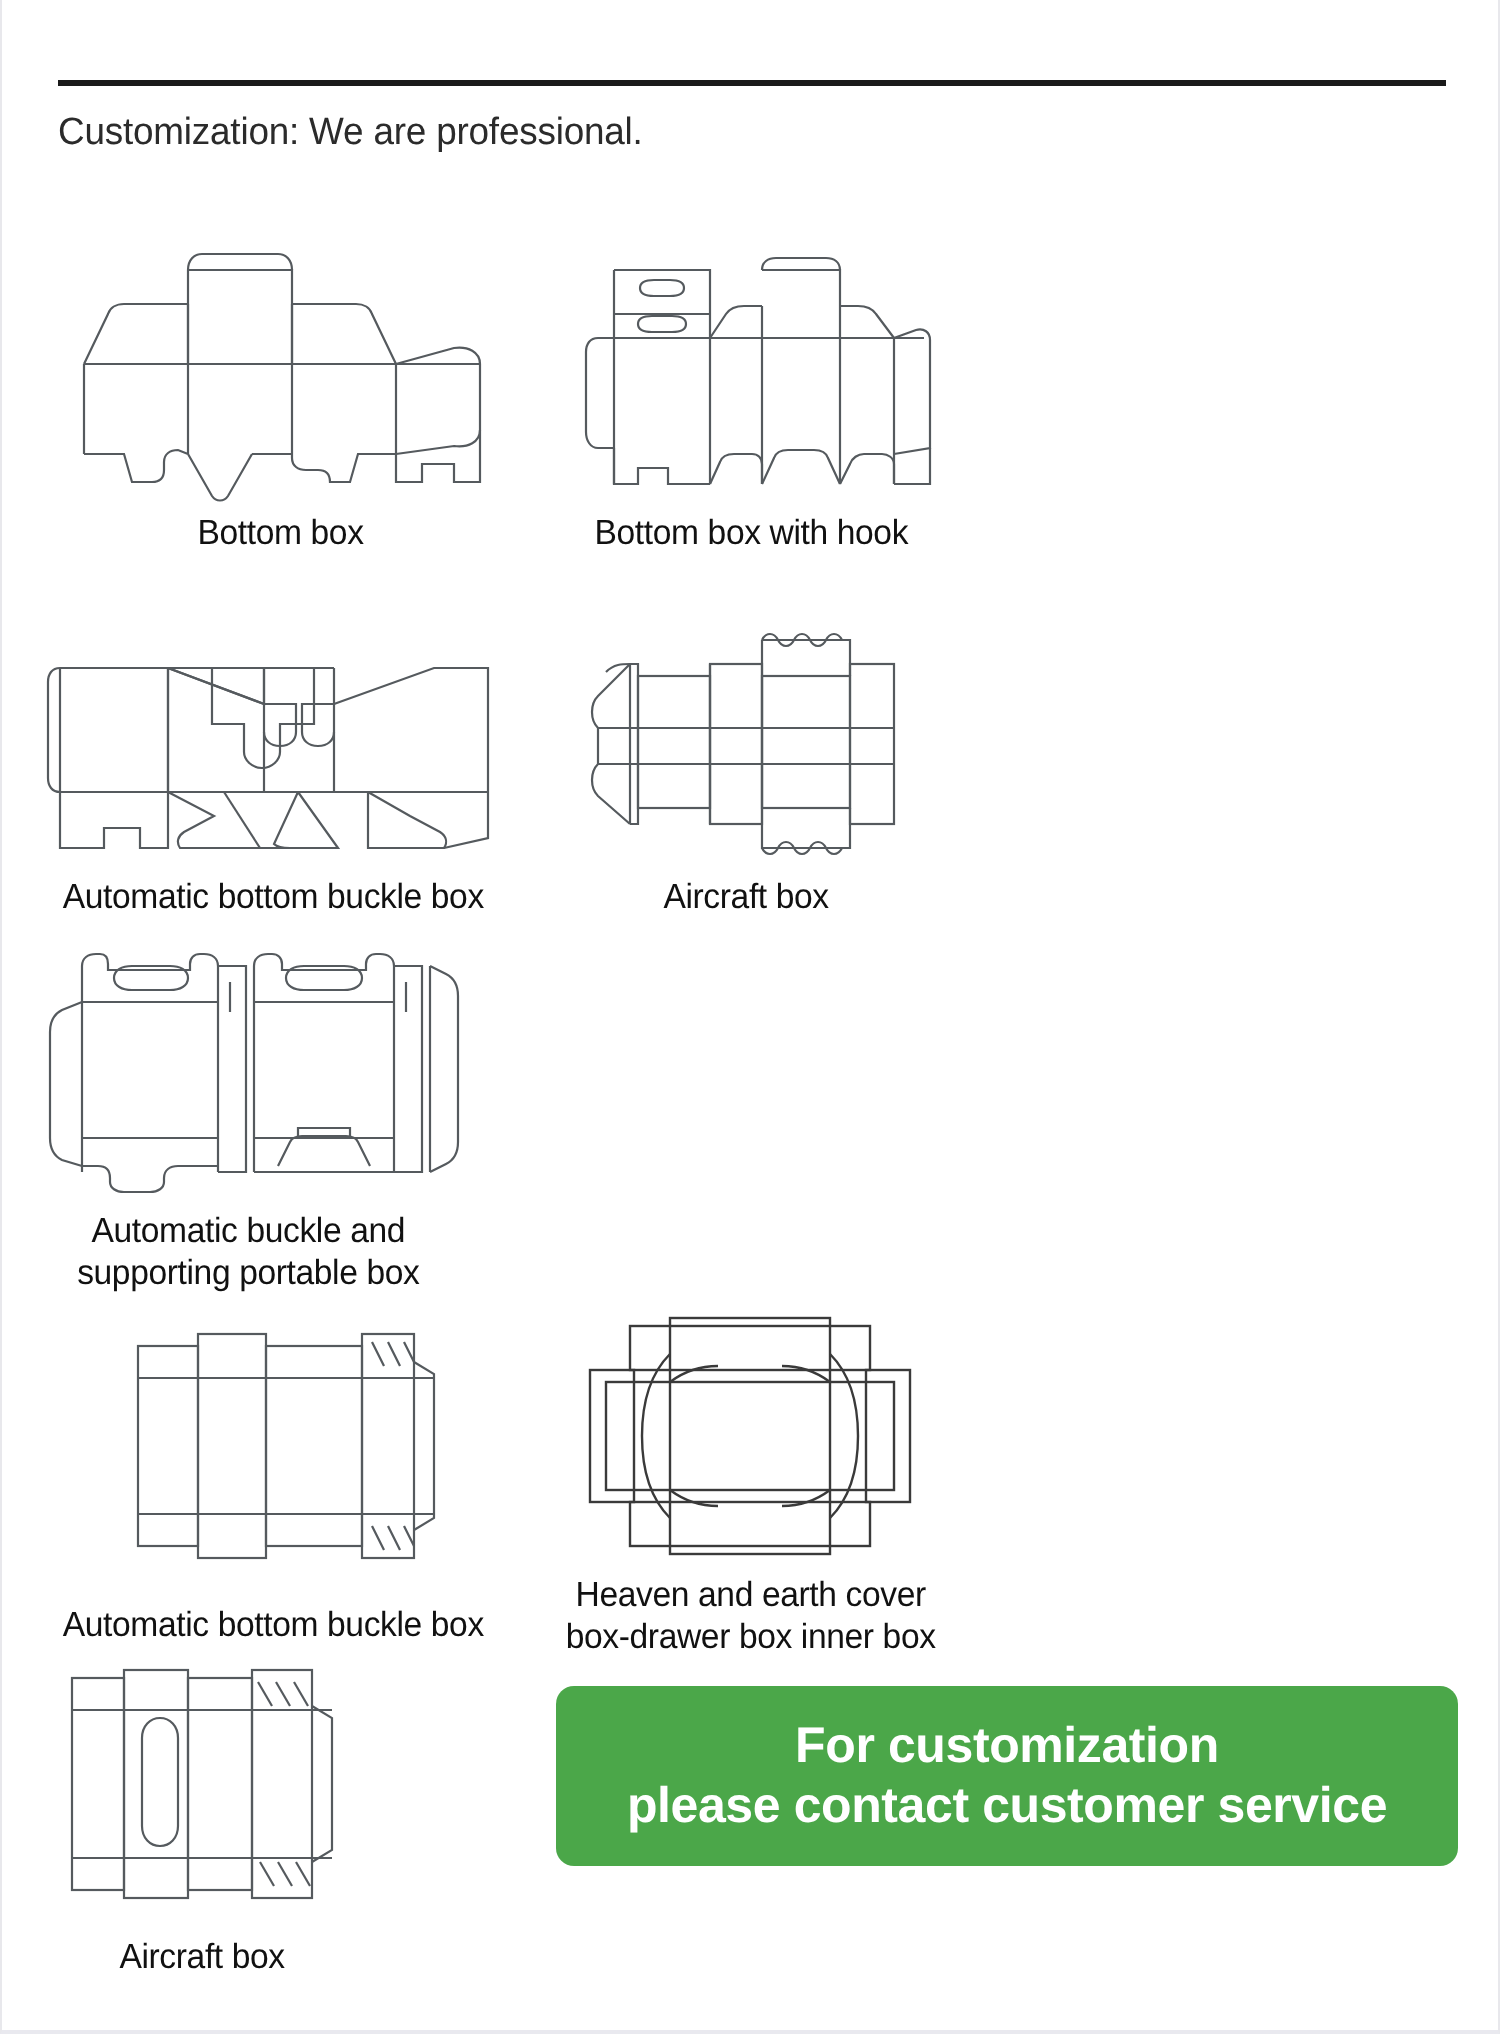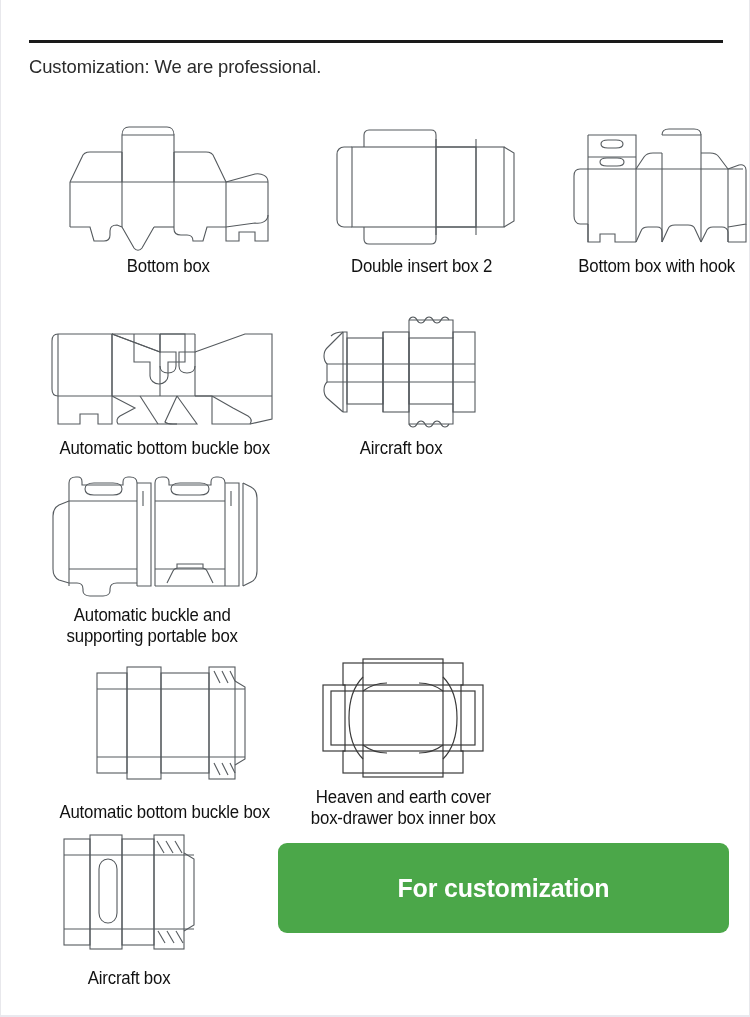--- a/index.html
+++ b/index.html
@@ -61,21 +61,20 @@
     color: #2b2b2b;
     letter-spacing: -0.1px;
     transform: scaleX(0.97);
     transform-origin: left center;
   }
 
   
   .grid {
     position: relative;
     margin-top: 14px;
-    padding-left: 28px;
   }
   .row {
     display: flex;
     align-items: flex-end;
     width: 750px;
   }
   .cell {
     display: flex;
     flex-direction: column;
     align-items: center;
@@ -154,35 +153,20 @@
           <path d="M10 110 L30 110 L34 124 L44 124 C48 124 50 122 50 118 L50 114 C50 110 53 108 57 108 L62 110"></path>
           <path d="M62 110 L74 131 C76 134 80 134 82 131 L94 110"></path>
           <path d="M114 110 L114 112 C114 116 117 118 121 118 L127 118 C131 118 133 120 133 124 L143 124 L147 110 L166 110"></path>
           <path d="M94 110 L114 110"></path>
           <path d="M166 110 L166 124 L179 124 L179 115 L195 115 L195 124 L208 124 L208 98"></path>
         </svg>
       </div>
       <div class="caption">Bottom box</div>
     </div>
 
-    <div class="cell" style="width:253px;">
-      <div class="fig">
-        <svg width="215" height="135" viewBox="0 0 215 135" fill="none" stroke="#555a5e" stroke-width="1.1">
-          <rect x="38" y="30" width="124" height="80"></rect>
-          <path d="M38 30 L30 30 C26 30 23 33 23 37 L23 103 C23 107 26 110 30 110 L38 110"></path>
-          <path d="M50 30 L50 18 C50 15 52 13 55 13 L117 13 C120 13 122 15 122 18 L122 30"></path>
-          <path d="M50 110 L50 122 C50 125 52 127 55 127 L117 127 C120 127 122 125 122 122 L122 110"></path>
-          <rect x="122" y="30" width="68" height="80"></rect>
-          <path d="M190 30 L200 36 L200 104 L190 110"></path>
-          <path d="M162 22 L162 118"></path>
-          <path d="M122 22 L122 118"></path>
-        </svg>
-      </div>
-      <div class="caption">Double insert box 2</div>
-    </div>
 
     <div class="cell" style="width:218px;">
       <div class="fig">
         <svg width="198" height="135" viewBox="0 0 198 135" fill="none" stroke="#555a5e" stroke-width="1.1">
           <path d="M30 18 L78 18 L78 125"></path>
           <path d="M30 18 L30 125"></path>
           <path d="M30 40 L78 40"></path>
           <path d="M30 52 L78 52"></path>
           <path d="M43 27 C43 24 46 23 50 23 L58 23 C62 23 65 24 65 27 C65 30 62 31 58 31 L50 31 C46 31 43 30 43 27 Z"></path>
           <path d="M42 45 C42 42 45 41 49 41 L59 41 C63 41 66 42 66 45 C66 48 63 49 59 49 L49 49 C45 49 42 48 42 45 Z"></path>
@@ -367,13 +351,14 @@
         <span>Heaven and earth cover</span><br>
         <span>box-drawer box inner box</span>
       </div>
     </div>
   </div>
 
 </div>
 
 <div class="cta">
   <div class="cta-l1">For customization</div>
+  <div class="cta-l2">please contact customer service</div>
 </div>
 
 </body></html>

